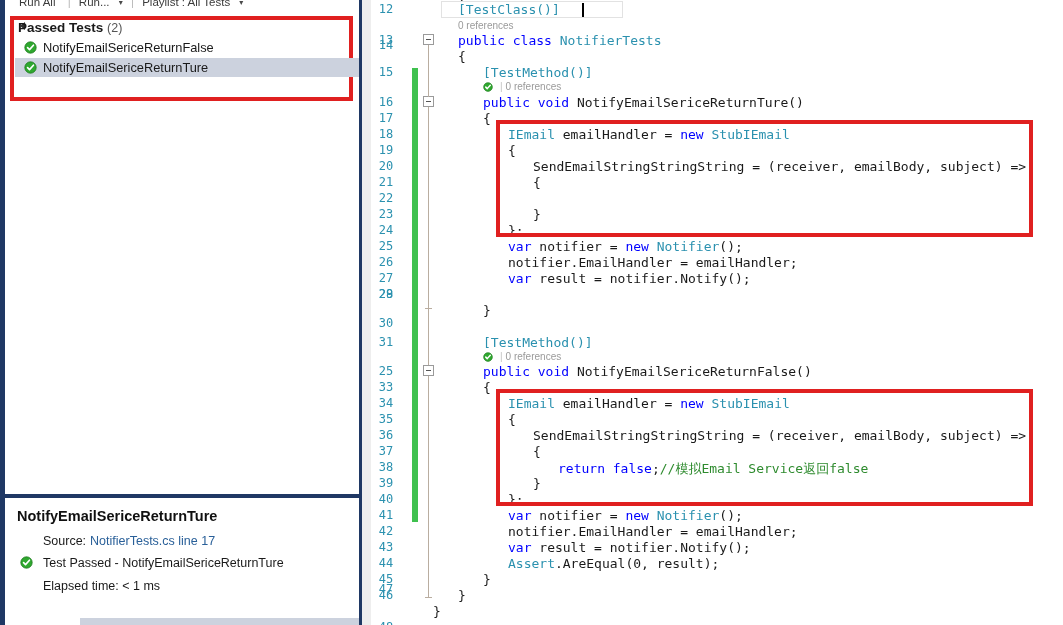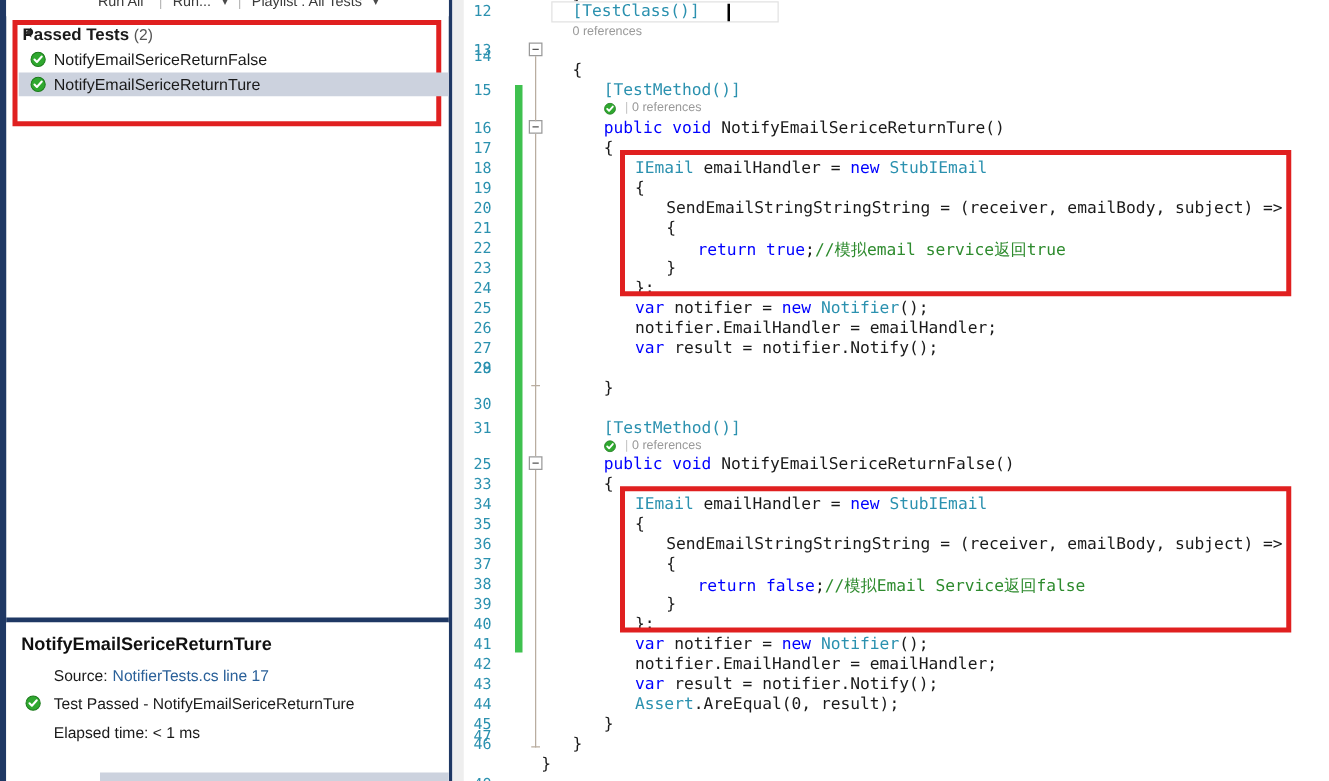--- a/index.html
+++ b/index.html
@@ -32,21 +32,20 @@
   
   #te-toolbar {
     position: absolute; left: 5px; top: 0;
     width: 357px; height: 13px;
     background: #ffffff;
     overflow: hidden;
     white-space: nowrap;
     font-size: 11.5px;
     color: #3a3a3a;
     padding-left: 14px;
-    text-align: center;
   }
   #te-toolbar .tb-item {
     display: inline-block;
     margin-right: 4px;
     position: relative;
     top: -4px;
   }
   #te-toolbar .tb-sep {
     display: inline-block;
     color: #b8b8b8;
@@ -394,37 +393,37 @@
 
     <div id="frag-top">{</div>
 
     <div id="cur-line-box"></div>
     <div id="caret"></div>
 
     <div class="code attr" style="top:2px; left:96px;">[TestClass()]</div>
 
     <div class="codelens" style="top:20px; left:96px;">0 references</div>
 
+    <div class="code" style="top:33px; left:96px;"><span class="kw">public class </span><span class="typ">NotifierTests</span></div>
     <div class="code" style="top:49px; left:96px;">{</div>
     <div class="code attr" style="top:65px; left:121px;">[TestMethod()]</div>
 
     <svg style="position:absolute; left:121px; top:82px; width:10px; height:10px;" viewBox="0 0 16 16">
       <circle cx="8" cy="8" r="7" fill="#2fa82f" stroke="#1d7a1d" stroke-width="1"></circle>
       <path d="M4.4 8.2 L6.8 10.6 L11.6 5.2" fill="none" stroke="#ffffff" stroke-width="2.4" stroke-linecap="round" stroke-linejoin="round"></path>
     </svg>
     <div class="codelens" style="top:81px; left:135px;"><span class="cl-sep">|</span><span>0 references</span></div>
 
     <div class="code" style="top:95px; left:121px;"><span class="kw">public void </span>NotifyEmailSericeReturnTure()</div>
     <div class="code" style="top:111px; left:121px;">{</div>
 
     <div class="code" style="top:127px; left:146px;"><span class="typ">IEmail </span>emailHandler = <span class="kw">new </span><span class="typ">StubIEmail</span></div>
     <div class="code" style="top:143px; left:146px;">{</div>
     <div class="code" style="top:159px; left:171px;">SendEmailStringStringString = (receiver, emailBody, subject) =&gt;</div>
     <div class="code" style="top:175px; left:171px;">{</div>
-    <div class="code" style="top:191px; left:196px;"><span class="kw">return true</span>;<span class="cmt">//模拟email service返回true</span></div>
     <div class="code" style="top:207px; left:171px;">}</div>
     <div class="code" style="top:223px; left:146px;">};</div>
 
     <div class="code" style="top:239px; left:146px;"><span class="kw">var </span>notifier = <span class="kw">new </span><span class="typ">Notifier</span>();</div>
     <div class="code" style="top:255px; left:146px;">notifier.EmailHandler = emailHandler;</div>
     <div class="code" style="top:271px; left:146px;"><span class="kw">var </span>result = notifier.Notify();</div>
     <div class="code" style="top:303px; left:121px;">}</div>
 
     <div class="code attr" style="top:335px; left:121px;">[TestMethod()]</div>
 

